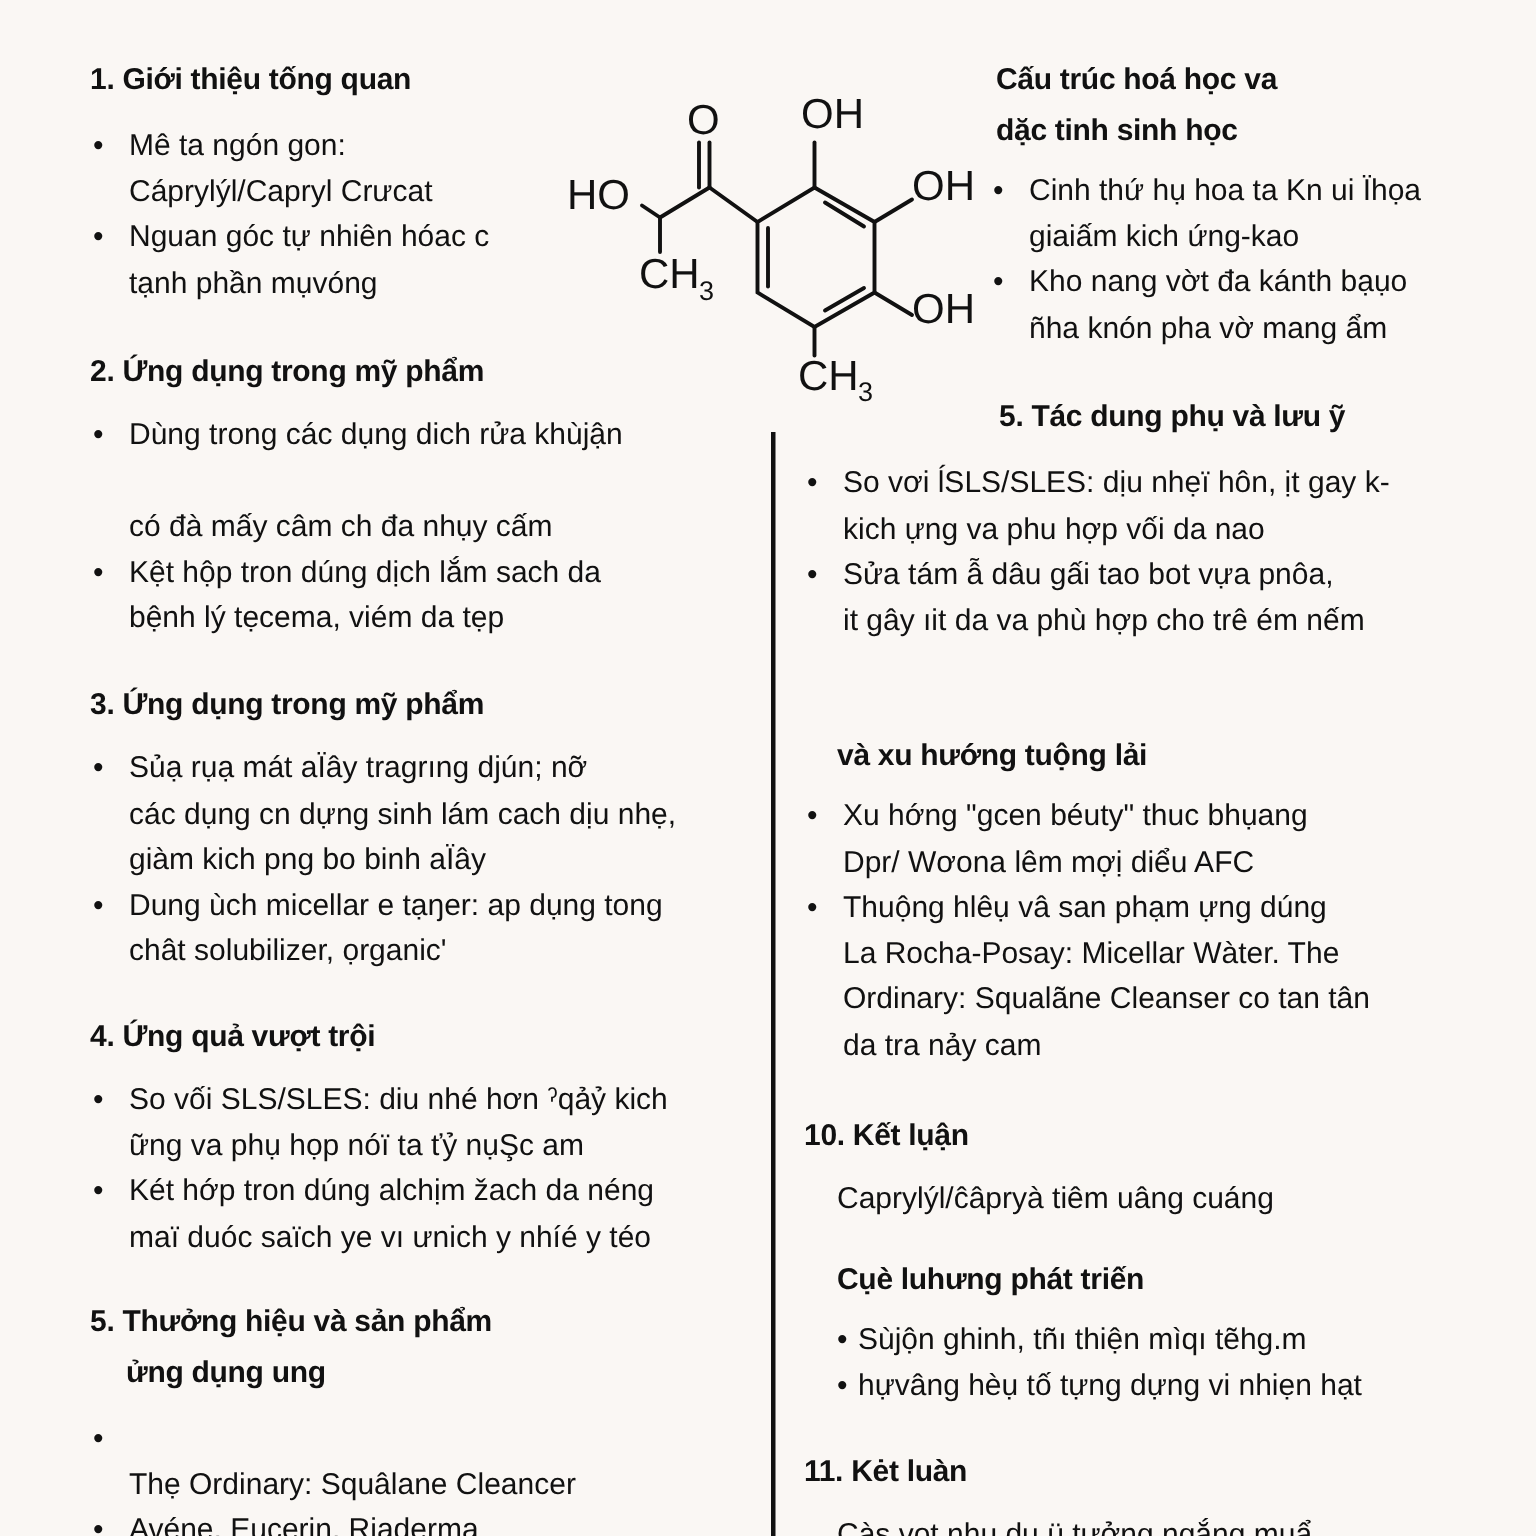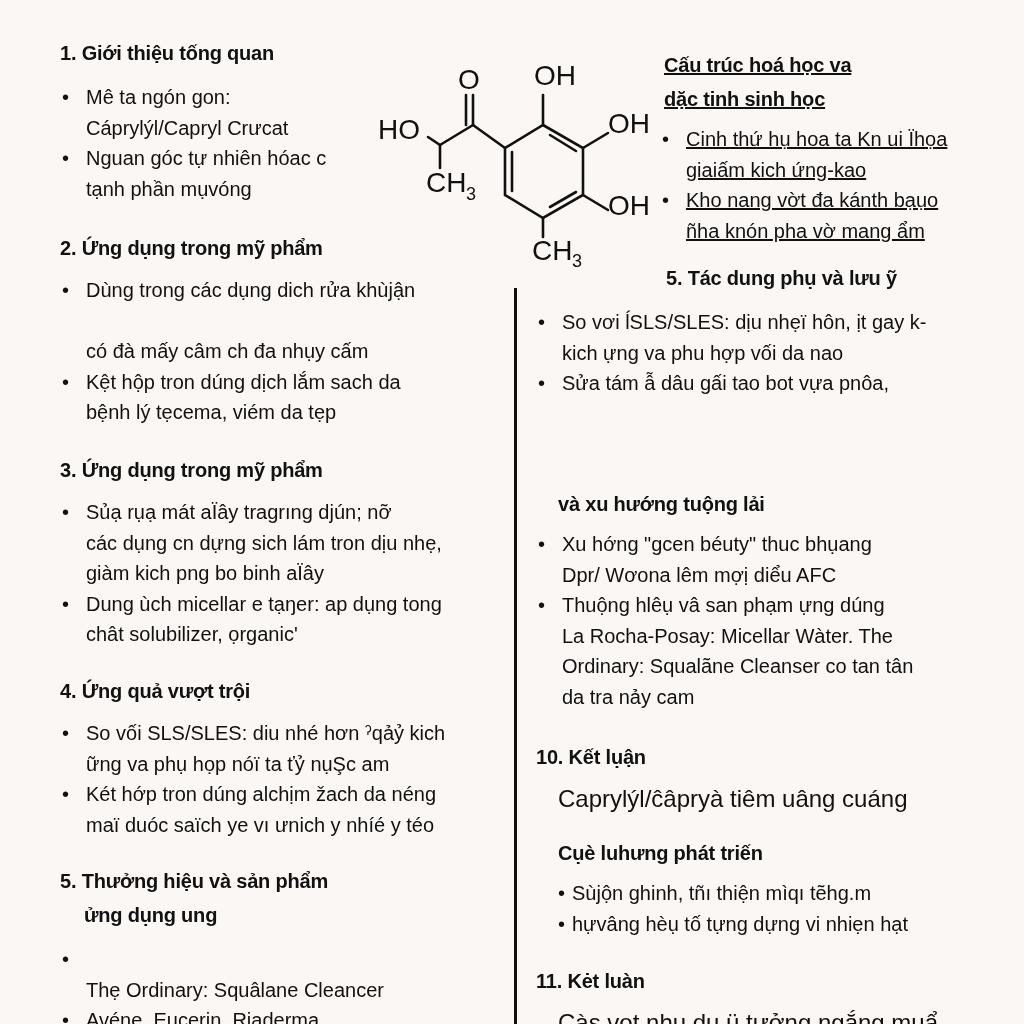--- a/index.html
+++ b/index.html
@@ -7,21 +7,21 @@
     width:1024px; height:1024px; overflow:hidden;
     background:#faf7f4; color:#111;
     font-family:"Liberation Sans", "DejaVu Sans", sans-serif;
     position:relative;
   }
   .sec { position:absolute; }
   .h { font-weight:bold; font-size:20px; line-height:34px; margin:0; letter-spacing:-0.2px; }
   ul { list-style:none; margin:0; padding:0; }
   li { position:relative; padding-left:26px; font-size:20px; line-height:30.5px; }
   li .dot { position:absolute; left:2px; top:0; }
-  .para { font-size:24px; line-height:30px; }
+  .para { font-size:20px; line-height:30px; }
   .divider { position:absolute; left:514px; top:288px; width:3px; height:736px; background:#111; }
   .mol { position:absolute; left:370px; top:55px; width:300px; height:220px; }
   .mol text { font-family:"Liberation Sans", sans-serif; font-size:28px; fill:#111; }
   .mol .sub { font-size:18px; }
 </style>
 </head>
 <body>
 
 <div class="sec" style="left:60px; top:36px; width:330px;">
   <h2 class="h">1. Giới thiệu tống quan</h2>
@@ -55,48 +55,48 @@
   <text x="164" y="30">OH</text>
   <text x="8" y="84">HO</text>
   <text x="238" y="78">OH</text>
   <text x="56" y="137">CH</text>
   <text class="sub" x="96" y="145">3</text>
   <text x="238" y="160">OH</text>
   <text x="162" y="205">CH</text>
   <text class="sub" x="202" y="212">3</text>
 </svg>
 
-<div class="sec" style="left:664px; top:48px; width:340px;text-decoration:underline;">
+<div class="sec" style="left:664px; top:36px; width:340px;">
   <h2 class="h"><span>Cấu trúc hoá học va</span><br><span>dặc tinh sinh học</span></h2>
   <ul style="margin-top:8px; margin-left:-4px;">
     <li><span class="dot">•</span><span>Cinh thứ hụ hoa ta Kn ui Ïhọa</span><br><span>giaiấm kich ứng-kao</span></li>
     <li><span class="dot">•</span><span>Kho nang vờt đa kánth bạụo</span><br><span>ñha knón pha vờ mang ẩm</span></li>
   </ul>
 </div>
 
 <div class="sec" style="left:60px; top:231px; width:440px;">
   <h2 class="h">2. Ứng dụng trong mỹ phẩm</h2>
   <ul style="margin-top:10px;">
     <li><span class="dot">•</span><span>Dùng trong các dụng dich rửa khùjận</span><br><br><span>có đà mấy câm ch đa nhụy cấm</span></li>
     <li><span class="dot">•</span><span>Kệt hộp tron dúng dịch lắm sach da</span><br><span>bệnh lý tẹcema, viém da tẹp</span></li>
   </ul>
 </div>
 
 <div class="sec" style="left:536px; top:261px; width:470px;">
   <h2 class="h" style="padding-left:130px;">5. Tác dung phụ và lưu ỹ</h2>
   <ul style="margin-top:12px;">
     <li><span class="dot">•</span><span>So vơi ĺSLS/SLES: dịu nhẹï hôn, ịt gay k-</span><br><span>kich ựng va phu hợp vối da nao</span></li>
-    <li><span class="dot">•</span><span>Sửa tám ẫ dâu gấi  tao bot vựa pnôa,</span><br></li>
+    <li><span class="dot">•</span><span>Sửa tám ẫ dâu gấi  tao bot vựa pnôa,</span><br><span>it gây ıit da va phù hợp cho trê ém nếm</span></li>
   </ul>
 </div>
 
 <div class="sec" style="left:60px; top:453px; width:440px;">
   <h2 class="h">3. Ứng dụng trong mỹ phẩm</h2>
   <ul style="margin-top:10px;">
-    <li><span class="dot">•</span><span>Sủạ rụạ mát aÏây tragrıng djún; nỡ</span><br><span>các dụng cn dựng sich lám tron dịu nhẹ,</span><br><span>giàm kich png bo binh aÏây</span></li>
+    <li><span class="dot">•</span><span>Sủạ rụạ mát aÏây tragrıng djún; nỡ</span><br><span>các dụng cn dựng sinh lám cach dịu nhẹ,</span><br><span>giàm kich png bo binh aÏây</span></li>
     <li><span class="dot">•</span><span>Dung ùch micellar e tạŋer: ap dụng tong</span><br><span>chât solubilizer, ọrganic'</span></li>
   </ul>
 </div>
 
 <div class="sec" style="left:536px; top:453px; width:470px;">
   <h2 class="h"><br><span style="padding-left:22px;">và xu hướng tuộng lải</span></h2>
   <ul style="margin-top:8px;">
     <li><span class="dot">•</span><span>Xu hớng "gcen béuty" thuc bhụang</span><br><span>Dpr/  Wơona lêm mợị diểu AFC</span></li>
     <li><span class="dot">•</span><span>Thuộng hlêụ vâ san phạm ựng dúng</span><br><span>La Rocha-Posay: Micellar Wàter. The</span><br><span>Ordinary: Squalãne Cleanser co tan tân</span><br><span>da tra nảy cam</span></li>
   </ul>

